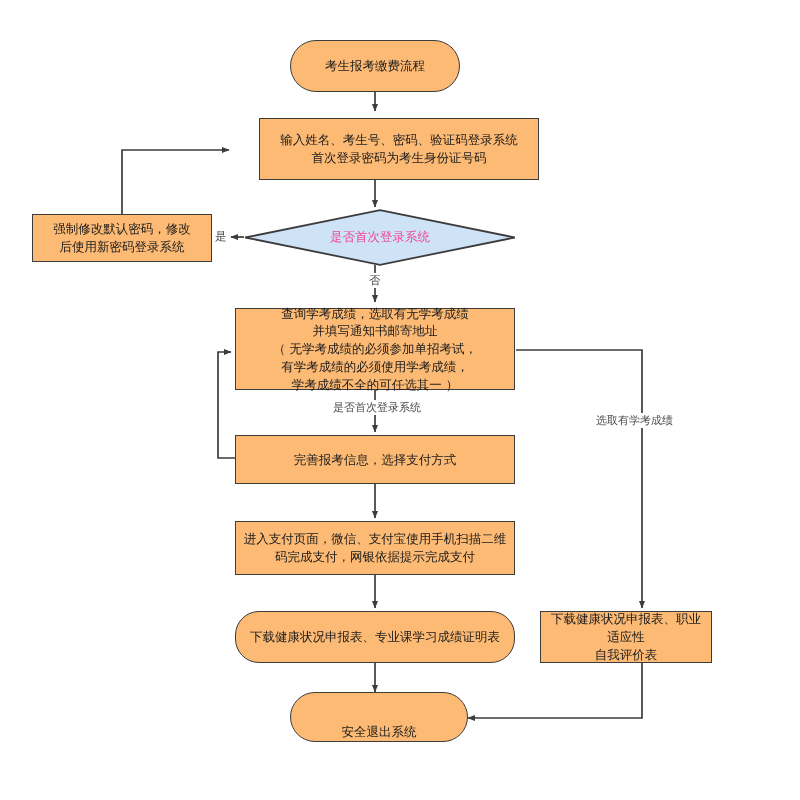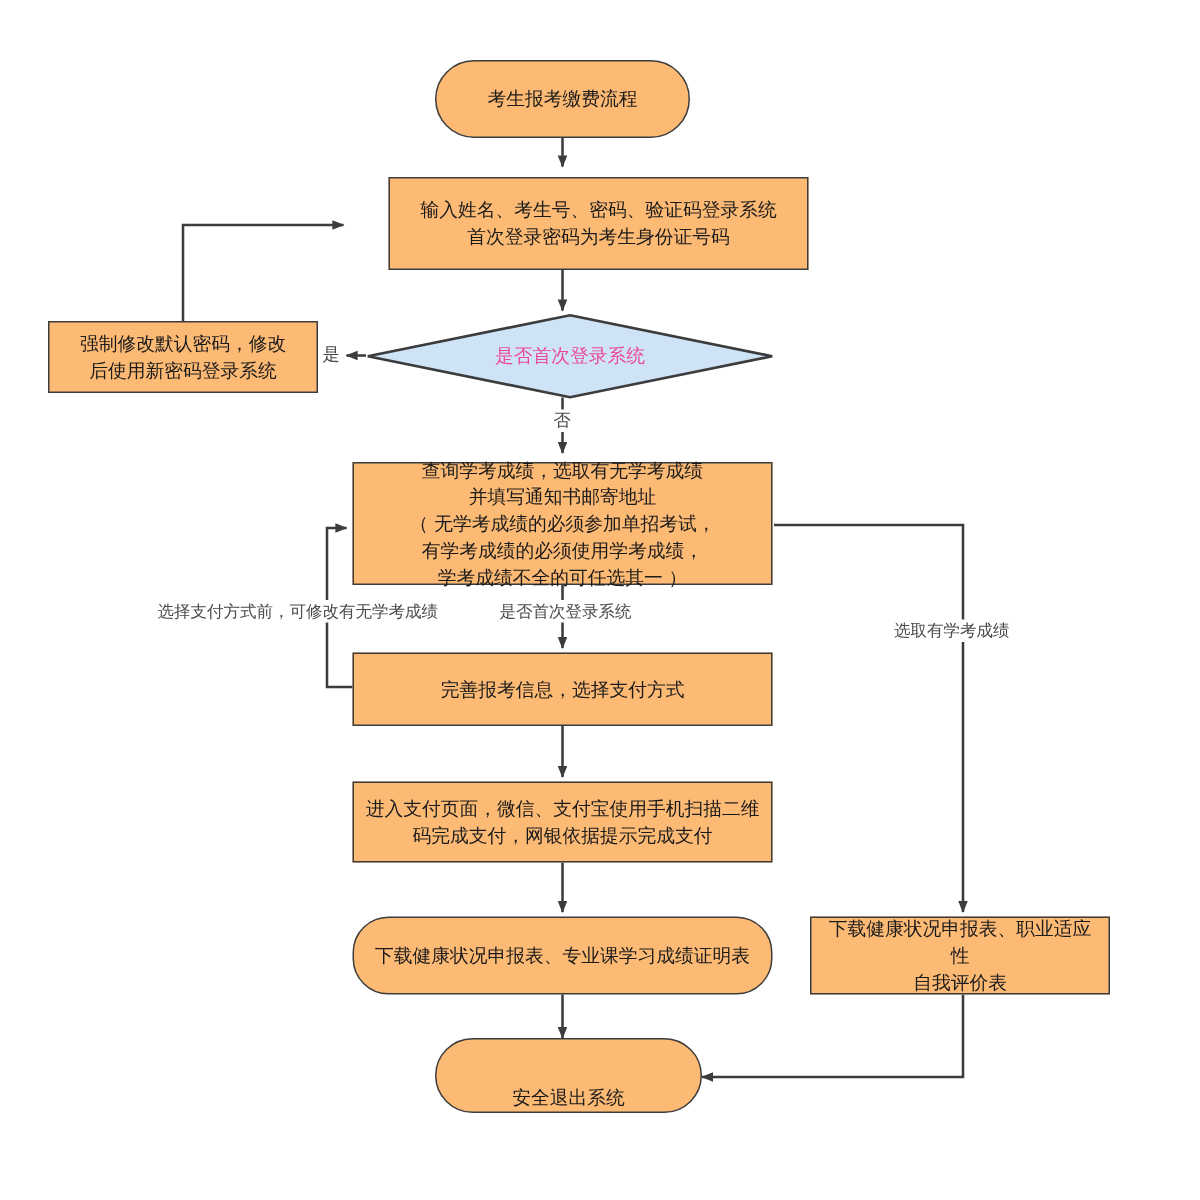--- a/index.html
+++ b/index.html
@@ -153,32 +153,31 @@
 
   <div class="node" style="left:235px; top:521px; width:280px; height:54px;">
     <span class="txt">进入支付页面，微信、支付宝使用手机扫描二维
 码完成支付，网银依据提示完成支付</span>
   </div>
 
   <div class="node" style="left:235px; top:611px; width:280px; height:52px;border-radius:24px;">
     <span class="txt">下载健康状况申报表、专业课学习成绩证明表</span>
   </div>
 
-  <div class="node" style="left:540px; top:611px; width:200px; height:52px;">
+  <div class="node" style="left:540px; top:611px; width:172px; height:52px;">
     <span class="txt">下载健康状况申报表、职业适应性
 自我评价表</span>
   </div>
 
   <div class="node terminal" style="left:290px; top:692px; width:178px; height:50px;align-items:flex-end;">
     <span class="txt">安全退出系统</span>
   </div>
 
   <span class="edge-label" style="left:213px; top:229px;">是</span>
 
   <span class="edge-label" style="left:367px; top:273px;">否</span>
 
-  <span class="edge-label small" style="left:103px; top:400px;">选择支付方式前，可修改有无学考成绩</span>
 
   <span class="edge-label small" style="left:331px; top:400px;">是否首次登录系统</span>
 
   <span class="edge-label small" style="left:594px; top:393px;margin-top:20px;">选取有学考成绩</span>
 
 </div>
 
 </body></html>

